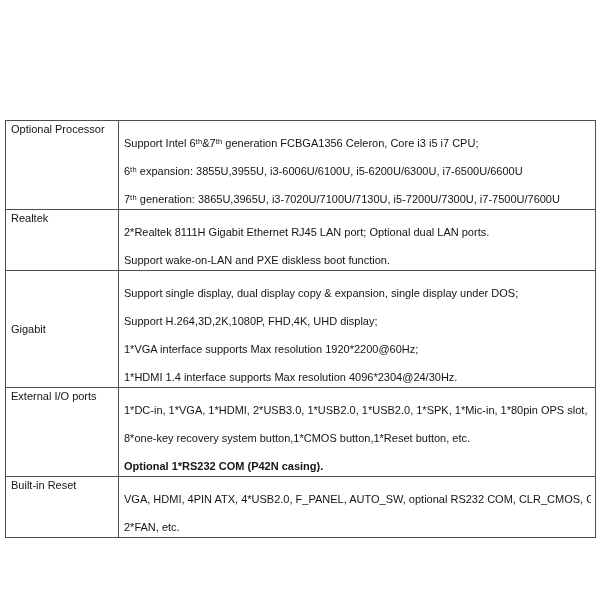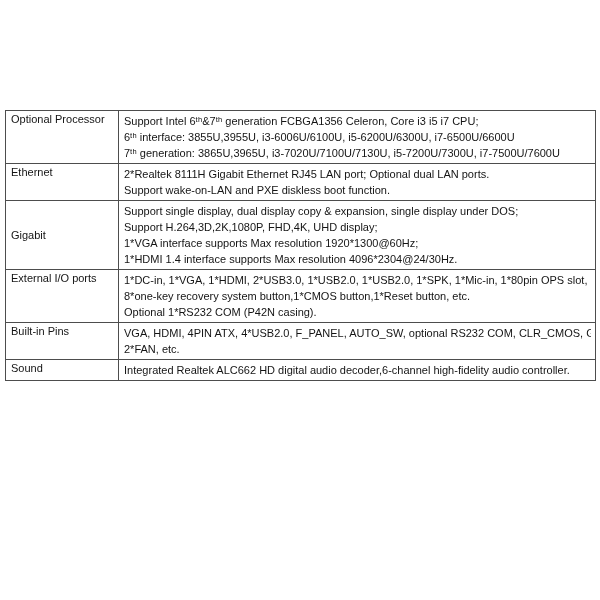--- a/index.html
+++ b/index.html
@@ -5,102 +5,97 @@
   * { margin: 0; padding: 0; box-sizing: border-box; }
   html, body { width: 600px; height: 600px; }
   body {
     background: #ffffff;
     font-family: "Liberation Sans", "DejaVu Sans", sans-serif;
     color: #141414;
   }
   .page { position: relative; width: 600px; height: 600px; background: #fff; }
   table.spec-table {
     position: absolute;
-    top: 110px;
+    top: 120px;
     left: 5px;
     width: 590px;
     border-collapse: collapse;
     table-layout: fixed;
     border-radius: 14px;
   }
   td {
     border: 1px solid #4d4d4d;
     padding: 2px 4px 2px 5px;
     vertical-align: top;
     font-size: 11px;
     overflow: hidden;
   }
   td.label { width: 113px; }
   td.value { width: 477px; }
   .line {
     line-height: 16px;
     white-space: nowrap;
     overflow: hidden;
+    margin-top: 12px;
   }
   tr.mid td.label { vertical-align: middle; }
-  .bold { font-weight: normal; }
+  .bold { font-weight: bold; }
 </style>
 </head>
 <body>
 
 <div class="page">
   <table class="spec-table">
     <tbody>
 
       <tr>
         <td class="label">Optional Processor</td>
         <td class="value">
           <div class="line">Support Intel 6ᵗʰ&amp;7ᵗʰ generation FCBGA1356 Celeron, Core i3 i5 i7 CPU;</div>
-          <div class="line">6ᵗʰ interface: 3855U,3955U, i3-6006U/6100U, i5-6200U/6300U, i7-6500U/6600U</div>
+          <div class="line">6ᵗʰ expansion: 3855U,3955U, i3-6006U/6100U, i5-6200U/6300U, i7-6500U/6600U</div>
           <div class="line">7ᵗʰ generation: 3865U,3965U, i3-7020U/7100U/7130U, i5-7200U/7300U, i7-7500U/7600U</div>
         </td>
       </tr>
 
 
 
 
 
 
       <tr>
-        <td class="label">Ethernet</td>
+        <td class="label">Realtek</td>
         <td class="value">
           <div class="line">2*Realtek 8111H Gigabit Ethernet RJ45 LAN port; Optional dual LAN ports.</div>
           <div class="line">Support wake-on-LAN and PXE diskless boot function.</div>
         </td>
       </tr>
 
       <tr class="mid">
         <td class="label">Gigabit</td>
         <td class="value">
           <div class="line">Support single display, dual display copy &amp; expansion, single display under DOS;</div>
           <div class="line">Support H.264,3D,2K,1080P, FHD,4K, UHD display;</div>
-          <div class="line">1*VGA interface supports Max resolution 1920*1300@60Hz;</div>
+          <div class="line">1*VGA interface supports Max resolution 1920*2200@60Hz;</div>
           <div class="line">1*HDMI 1.4 interface supports Max resolution 4096*2304@24/30Hz.</div>
         </td>
       </tr>
 
       <tr>
         <td class="label">External I/O ports</td>
         <td class="value">
           <div class="line">1*DC-in, 1*VGA, 1*HDMI, 2*USB3.0, 1*USB2.0, 1*USB2.0, 1*SPK, 1*Mic-in, 1*80pin OPS slot,</div>
           <div class="line">8*one-key recovery system button,1*CMOS button,1*Reset button, etc.</div>
           <div class="line bold">Optional 1*RS232 COM (P42N casing).</div>
         </td>
       </tr>
 
       <tr>
-        <td class="label">Built-in Pins</td>
+        <td class="label">Built-in Reset</td>
         <td class="value">
           <div class="line">VGA, HDMI, 4PIN ATX, 4*USB2.0, F_PANEL, AUTO_SW, optional RS232 COM, CLR_CMOS, GPIO,</div>
           <div class="line">2*FAN, etc.</div>
         </td>
       </tr>
 
-      <tr>
-        <td class="label">Sound</td>
-        <td class="value">
-          <div class="line">Integrated Realtek ALC662 HD digital audio decoder,6-channel high-fidelity audio controller.</div>
-        </td>
-      </tr>
 
     </tbody>
   </table>
 </div>
 
 </body></html>

